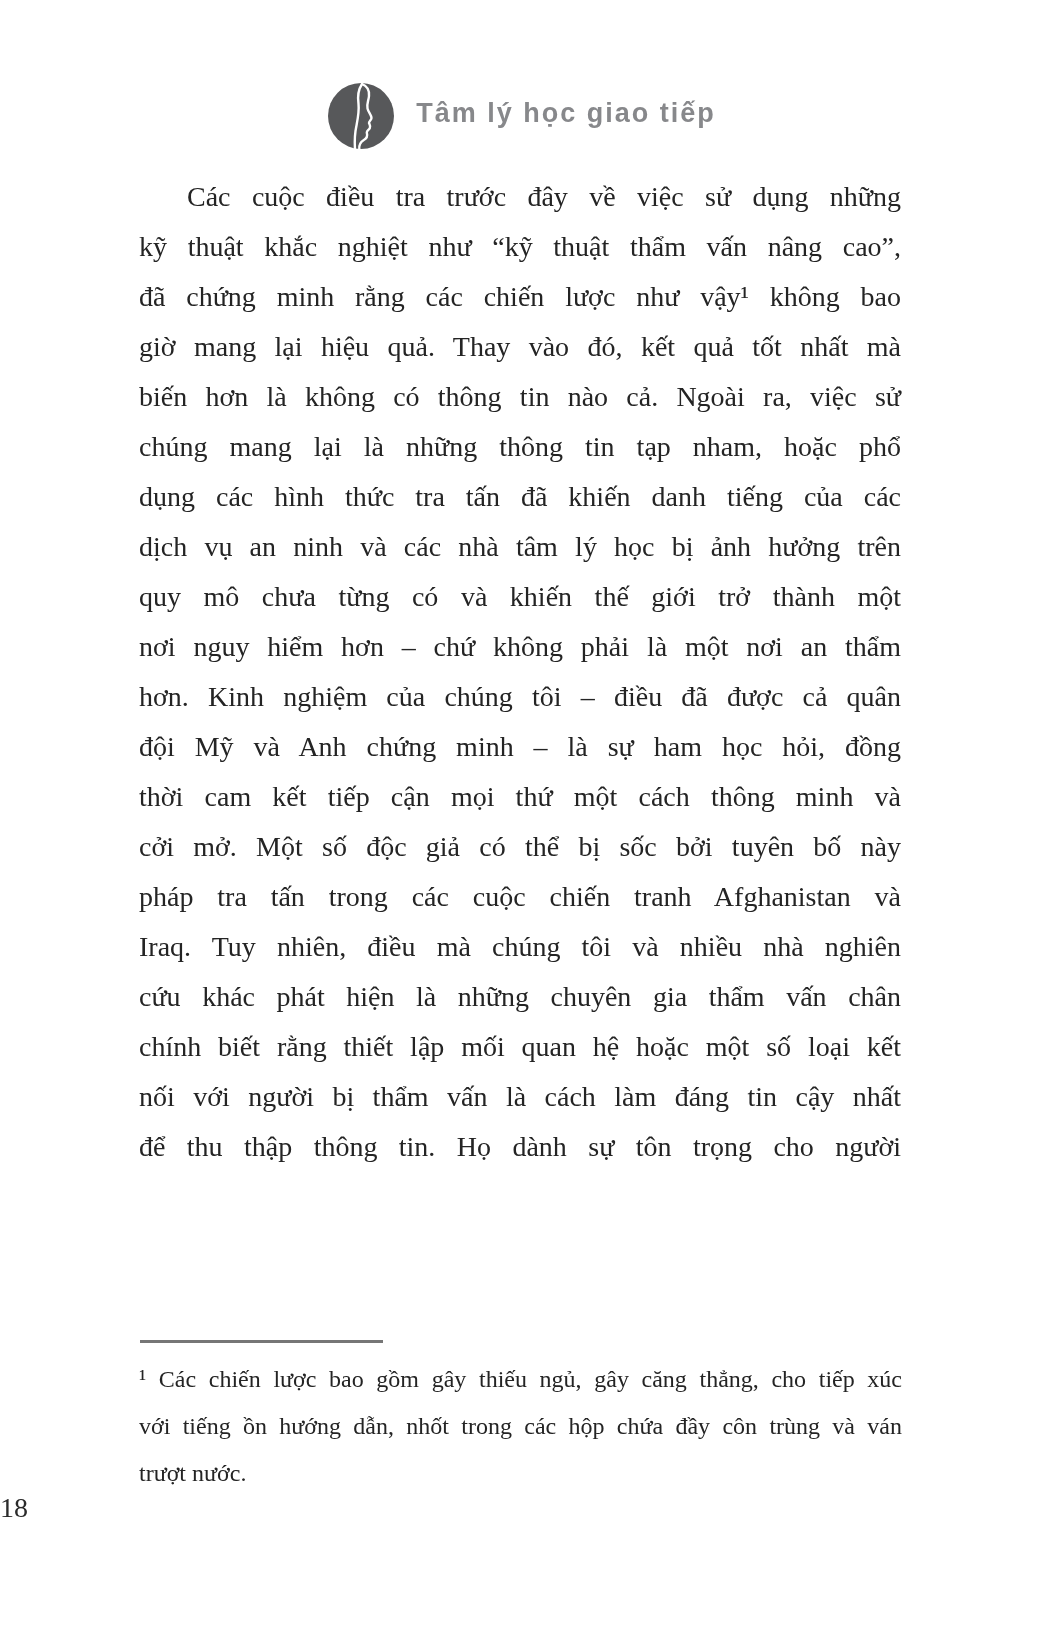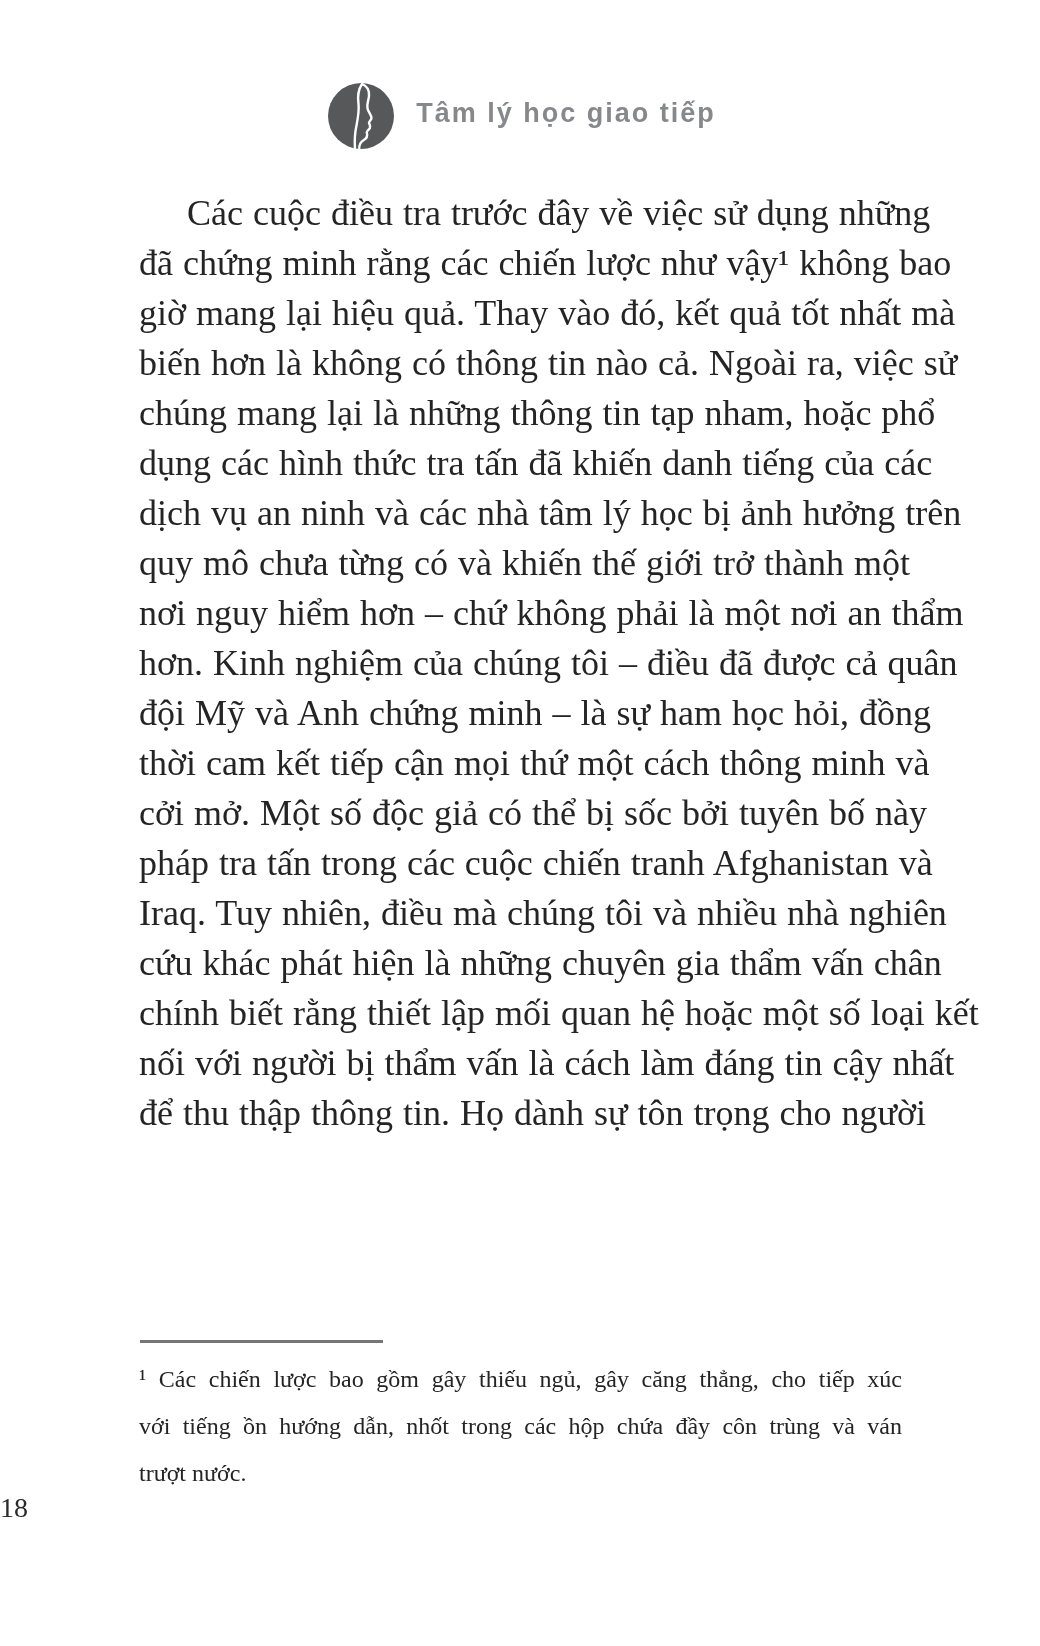--- a/index.html
+++ b/index.html
@@ -30,24 +30,24 @@
     font-weight: bold;
     font-size: 27px;
     letter-spacing: 2px;
     color: #87888b;
     padding-bottom: 14px;
   }
 
   
   .body-text {
     position: absolute;
-    top: 188px;
+    top: 172px;
     left: 139px;
     width: 762px;
-    font-size: 36px;
+    font-size: 28px;
     color: #242424;
     word-spacing: 1px;
   }
   .body-line {
     line-height: 50px;
     height: 50px;
     text-align: justify;
     text-align-last: justify;
     white-space: nowrap;
   }
@@ -100,20 +100,21 @@
       <path d="M38 4 C34 10 33.5 17 34.5 24 C35.5 33 33 42 31.5 51 C30.5 58 30.5 66 31.5 76" fill="none" stroke="#ffffff" stroke-width="2.4" stroke-linecap="round"></path>
       <path d="M38 4 C43 6 45.5 10.5 45 16 C44.6 20.5 42.5 24 43.5 28.5 C44.4 32.5 47.5 35 47.5 38
                C47.5 40 45 41 45 43 C46 45 46.8 46.3 45.8 48.2 C44.8 50 42.8 50.5 42.8 52.5
                C43.6 55.5 42.8 58.5 39.8 60 C36.5 62 34.8 65.5 35.3 69.5 C35.6 72.5 36.3 75.5 36.8 78.5" fill="none" stroke="#ffffff" stroke-width="2.4" stroke-linecap="round"></path>
     </svg>
     <div class="running-head">Tâm lý học giao tiếp</div>
   </div>
 
   <div class="body-text">
     <div class="body-line indent">Các cuộc điều tra trước đây về việc sử dụng những</div>
+    <div class="body-line">kỹ thuật khắc nghiệt như “kỹ thuật thẩm vấn nâng cao”,</div>
     <div class="body-line">đã chứng minh rằng các chiến lược như vậy¹ không bao</div>
     <div class="body-line">giờ mang lại hiệu quả. Thay vào đó, kết quả tốt nhất mà</div>
     <div class="body-line">biến hơn là không có thông tin nào cả. Ngoài ra, việc sử</div>
     <div class="body-line">chúng mang lại là những thông tin tạp nham, hoặc phổ</div>
     <div class="body-line">dụng các hình thức tra tấn đã khiến danh tiếng của các</div>
     <div class="body-line">dịch vụ an ninh và các nhà tâm lý học bị ảnh hưởng trên</div>
     <div class="body-line">quy mô chưa từng có và khiến thế giới trở thành một</div>
     <div class="body-line">nơi nguy hiểm hơn – chứ không phải là một nơi an thẩm</div>
     <div class="body-line">hơn. Kinh nghiệm của chúng tôi – điều đã được cả quân</div>
     <div class="body-line">đội Mỹ và Anh chứng minh – là sự ham học hỏi, đồng</div>

